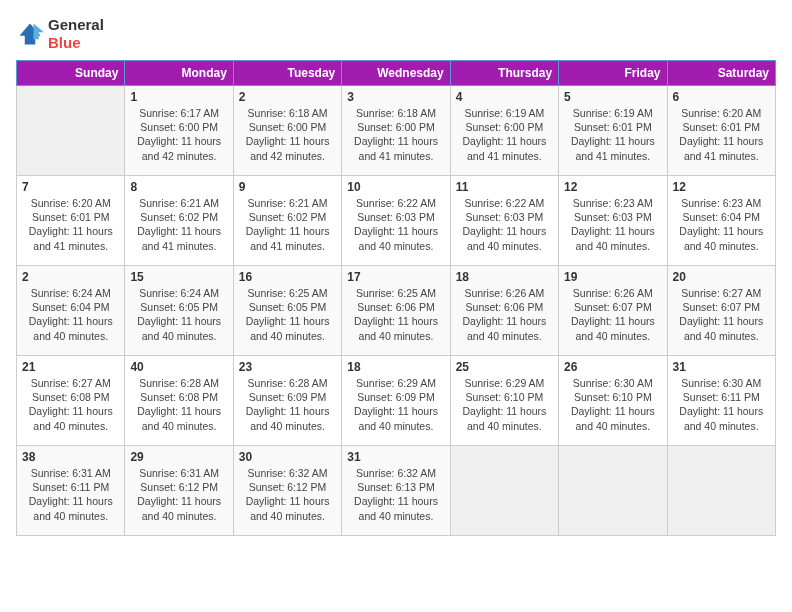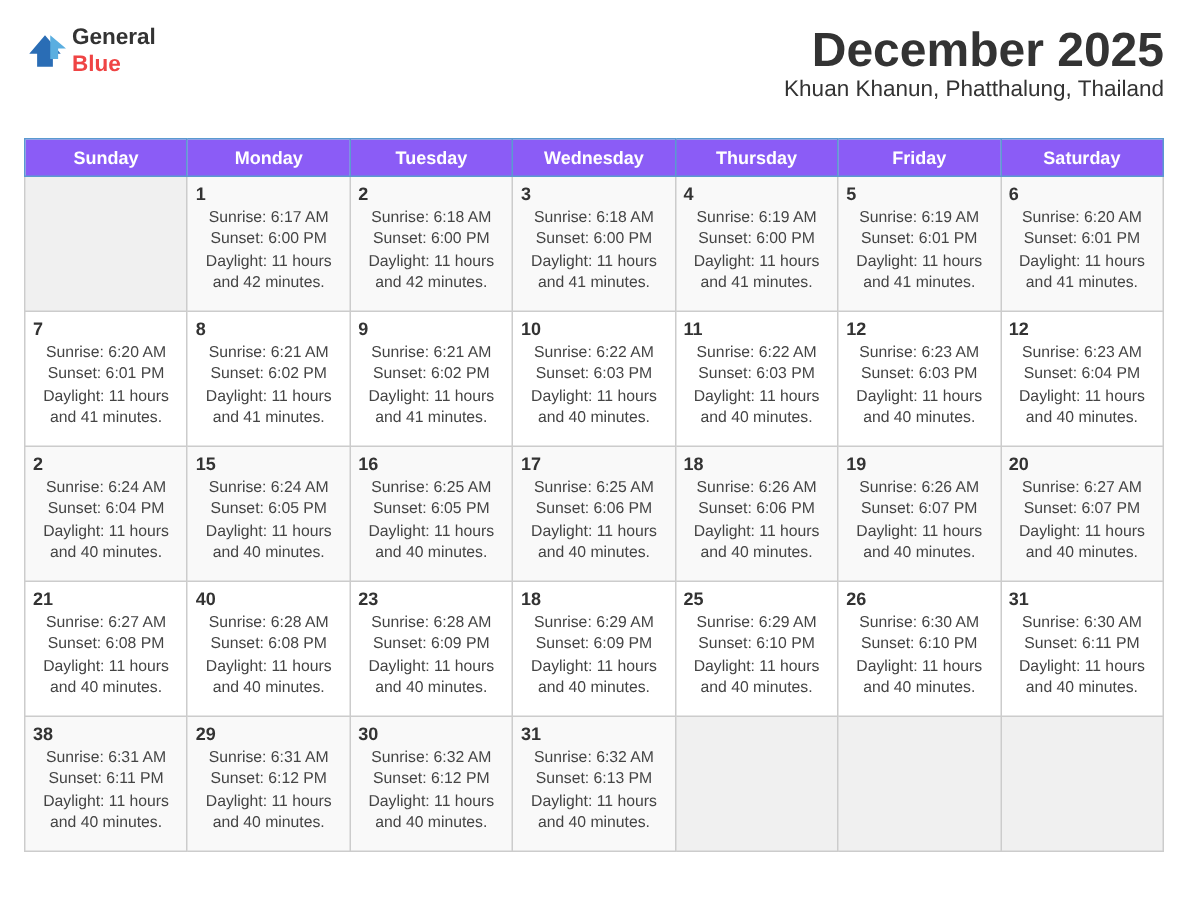--- a/index.html
+++ b/index.html
@@ -7,21 +7,21 @@
       font-family: Arial, sans-serif;
       background: #fff;
       width: 792px;
       min-height: 612px;
       padding: 16px;
     }
     .header-area {
       display: flex;
       align-items: flex-start;
       justify-content: space-between;
-      margin-bottom: 24px;
+      margin-bottom: 8px;
     }
     .logo {
       display: flex;
       align-items: center;
       gap: 4px;
     }
     .logo-text {
       font-size: 15px;
       font-weight: bold;
       line-height: 1.2;
@@ -44,23 +44,23 @@
     .location-title {
       font-size: 15px;
       color: #333;
     }
     table {
       width: 100%;
       border-collapse: collapse;
       font-size: 11px;
     }
     thead tr th {
-      background-color: #8b5cf6;
+      background-color: #a21caf;
       color: #fff;
-      text-align: center;
+      text-align: right;
       padding: 5px 6px;
       font-size: 12px;
       font-weight: bold;
       border: 1px solid #5a9ad0;
     }
     tbody tr td {
       border: 1px solid #ccc;
       vertical-align: top;
       padding: 4px 5px;
       width: 108px;
@@ -97,24 +97,20 @@
   <div class="logo">
     <svg class="logo-icon" viewBox="0 0 32 32">
       <polygon points="16,4 28,18 22,18 22,28 10,28 10,18 4,18" fill="#2a6db5"></polygon>
       <polygon points="20,4 32,14 26,14 26,22 20,22 20,4" fill="#5aaee0"></polygon>
     </svg>
     <div class="logo-text">
       <span class="logo-general">General</span><br>
       <span class="logo-blue">Blue</span>
     </div>
   </div>
-  <div class="title-area">
-    <div class="month-title">December 2025</div>
-    <div class="location-title">Khuan Khanun, Phatthalung, Thailand</div>
-  </div>
 </div>
 
 <table>
   <thead>
     <tr>
     <th>Sunday</th>
         <th>Monday</th>
         <th>Tuesday</th>
         <th>Wednesday</th>
         <th>Thursday</th>

